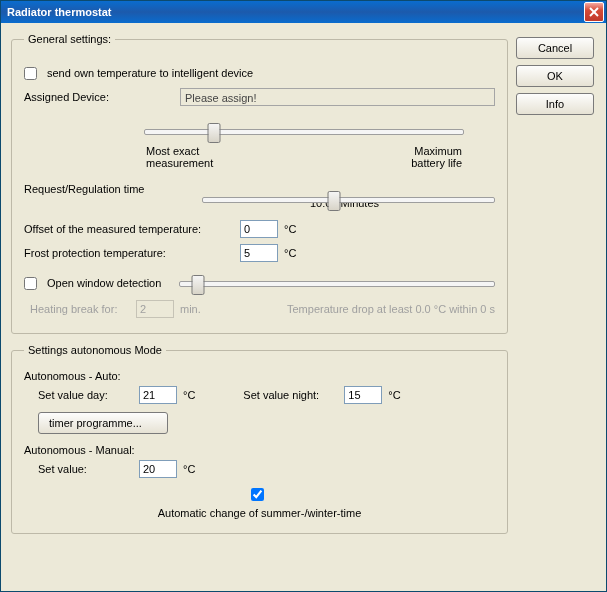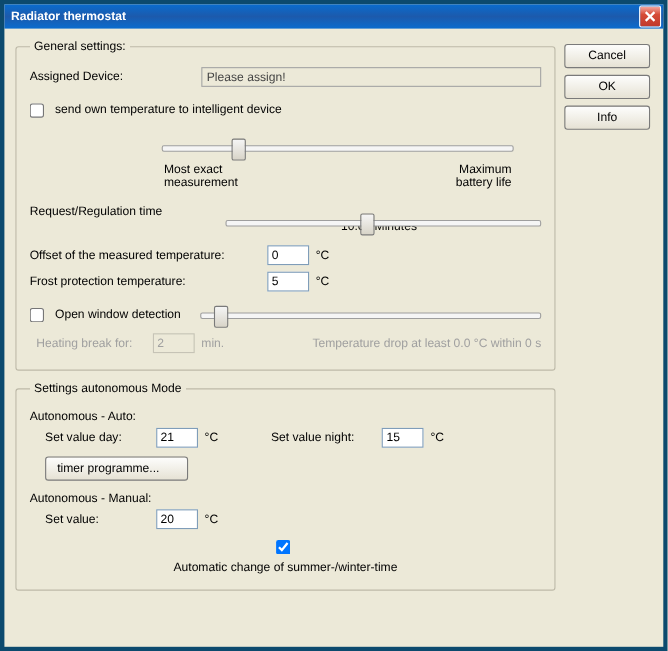--- a/index.html
+++ b/index.html
@@ -7,21 +7,21 @@
     padding: 0;
     font-family: Tahoma, Arial, sans-serif;
     font-size: 11px;
     background: #ECE9D8;
     color: #000;
   }
   .window {
     width: 607px;
     height: 592px;
     background: #ECE9D8;
-    border: 4px solid #0c4a6e;
+    border: 1px solid #0c4a6e;
     position: relative;
     box-sizing: border-box;
   }
   .titlebar {
     height: 22px;
     background: linear-gradient(to bottom, #0A6CCE 0%, #1C5AAC 50%, #0A6CCE 100%);
     display: flex;
     align-items: center;
     justify-content: space-between;
     padding: 0 2px 0 6px;
@@ -228,28 +228,28 @@
     </div>
   </div>
 
   <div class="client">
     <div class="main-area">
       <div class="left-col">
 
         <fieldset class="group">
           <legend>General settings:</legend>
 
+          <div class="row" style="margin-top:10px;">
+            <input type="checkbox" id="cb1" style="">
+            <label for="cb1">send own temperature to intelligent device</label>
+          </div>
+
           <div class="row">
             <span class="label" style="width:150px;">Assigned Device:</span>
             <div class="assigned-field">Please assign!</div>
-          </div>
-
-          <div class="row" style="margin-top:10px;">
-            <input type="checkbox" id="cb1" style="">
-            <label for="cb1">send own temperature to intelligent device</label>
           </div>
 
           <div class="slider-block" style="margin-left:120px; width:320px;">
             <div class="slider-track">
               <div class="track-line"></div>
               <div class="thumb" id="thumb1" style="left: 22%;"></div>
             </div>
             <div class="slider-labels">
               <div class="lbl-left">
                 <div>Most exact</div>

